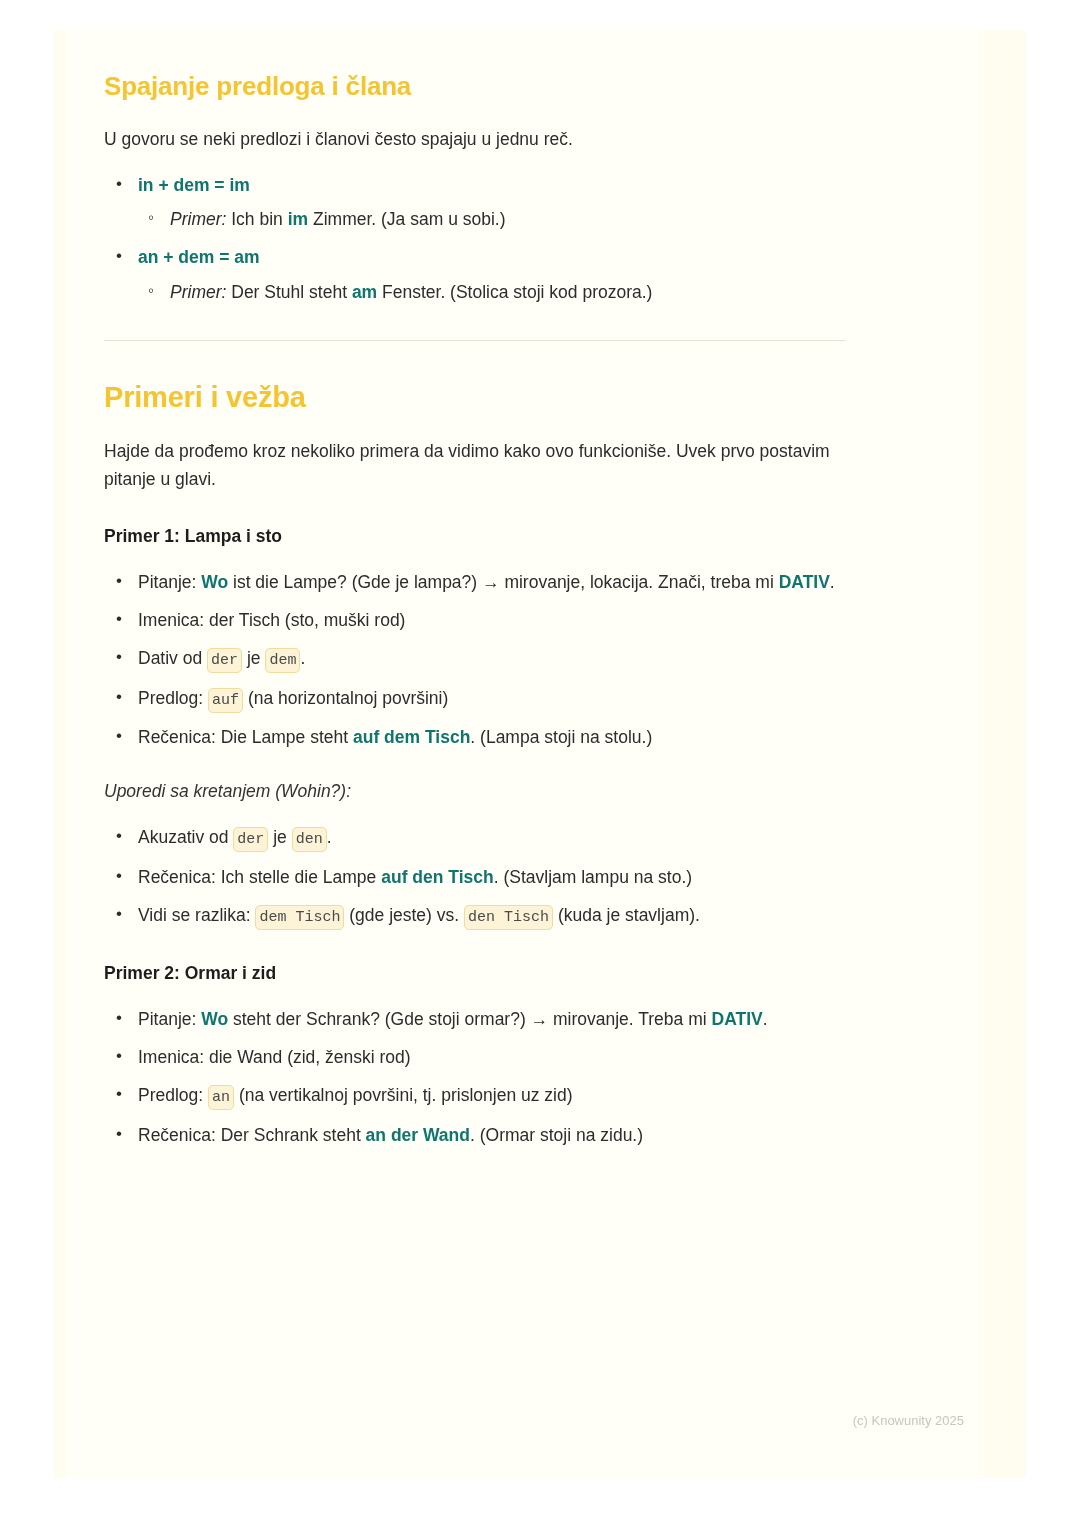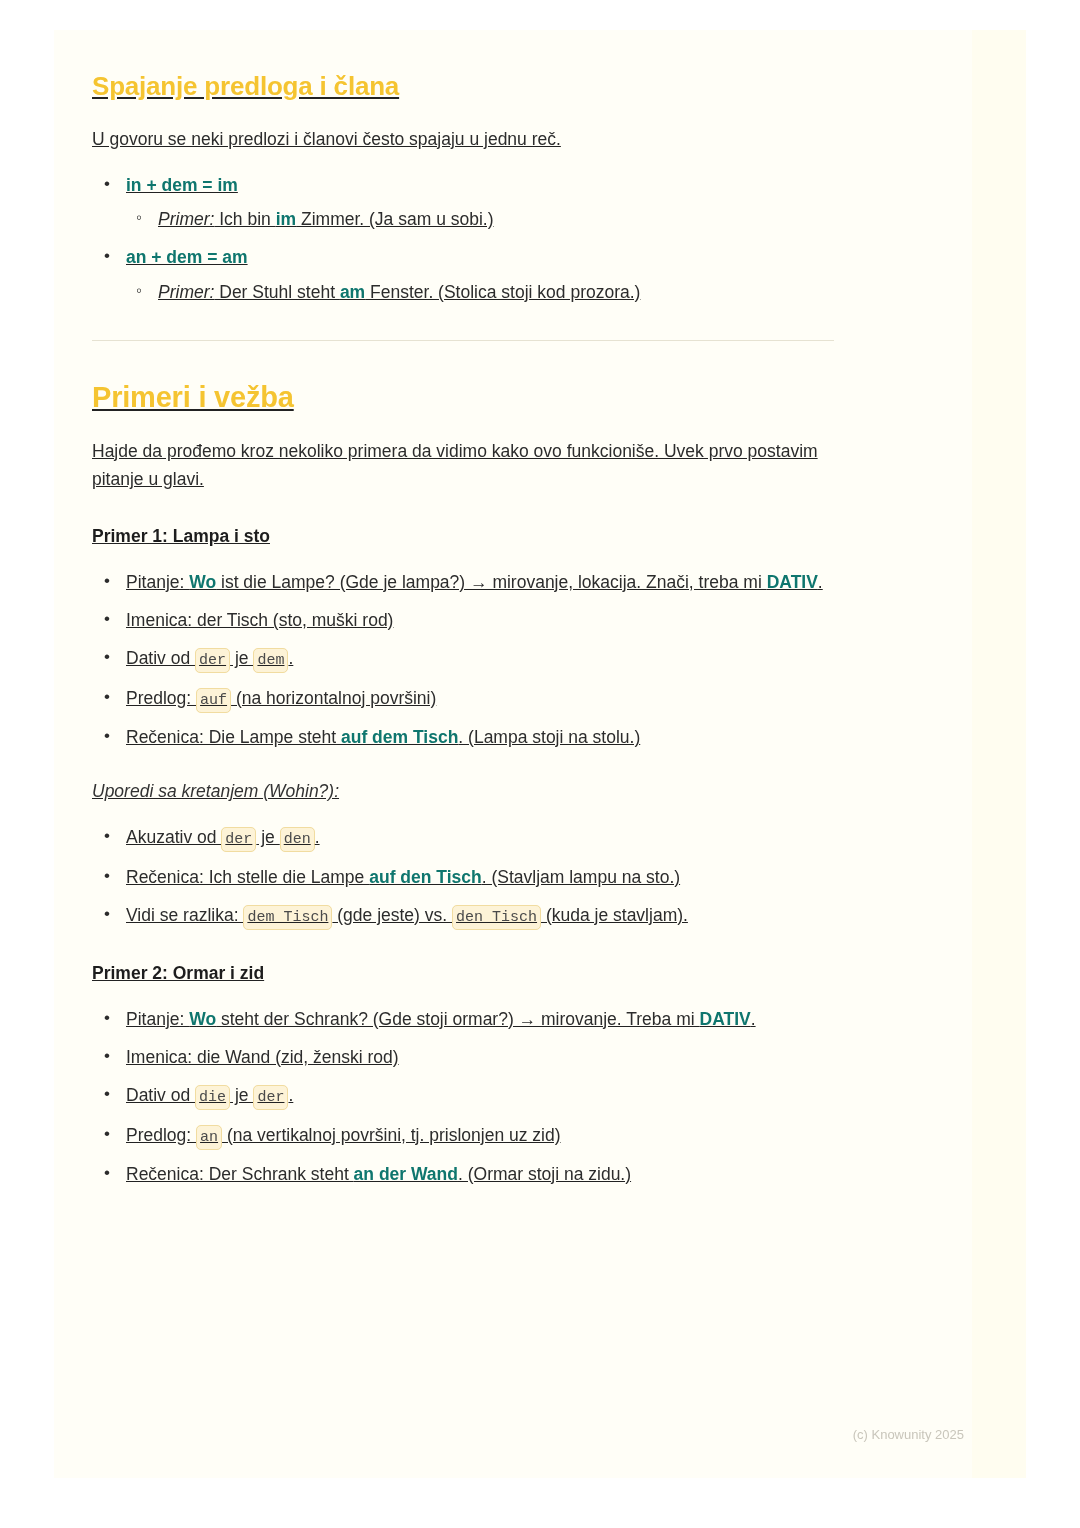--- a/index.html
+++ b/index.html
@@ -19,28 +19,27 @@
     position: absolute;
     left: 54px;
     top: 30px;
     width: 972px;
     height: 1448px;
     background: #fffdf0;
     box-sizing: border-box;
   }
   .page-inner {
     position: absolute;
-    left: 0;
+    left: 12px;
     top: 0;
     width: 918px;
     height: 100%;
     background: #fffef7;
     box-sizing: border-box;
     padding: 30px 60px 0 38px;
-    text-decoration: underline;
   }
   .content {
     width: 742px;
   }
   h2 {
     font-size: 26px;
     line-height: 1.25;
     color: #f5c431;
     margin: 10px 0 0 0;
     font-weight: bold;
@@ -123,21 +122,21 @@
   }
   hr.divider {
     border: none;
     border-top: 1px solid #e6e2d2;
     margin: 34px 0 0 0;
     width: 100%;
   }
   .footer {
     position: absolute;
     right: 62px;
-    bottom: 36px;
+    bottom: 50px;
     font-size: 13px;
     color: #c9c6bb;
     font-family: "Liberation Sans", sans-serif;
   }
 </style>
 </head>
 <body>
 
 <div class="page">
   <div class="page-inner">
@@ -205,23 +204,20 @@
       <h3>Primer 2: Ormar i zid</h3>
 
       <ul class="lvl1">
         <li>
           <span>Pitanje: </span><span class="b">Wo</span><span> steht der Schrank? (Gde stoji ormar?) → mirovanje. Treba mi </span><span class="b">DATIV</span><span>.</span>
         </li>
         <li>
           <span>Imenica: die Wand (zid, ženski rod)</span>
         </li>
         <li>
-          <span>Dativ od </span><code class="kw">die</code><span> je </span><code class="kw">der</code><span>.</span>
-        </li>
-        <li>
           <span>Predlog: </span><code class="kw">an</code><span> (na vertikalnoj površini, tj. prislonjen uz zid)</span>
         </li>
         <li>
           <span>Rečenica: Der Schrank steht </span><span class="b">an der Wand</span><span>. (Ormar stoji na zidu.)</span>
         </li>
       </ul>
 
     </div>
   </div>
 

